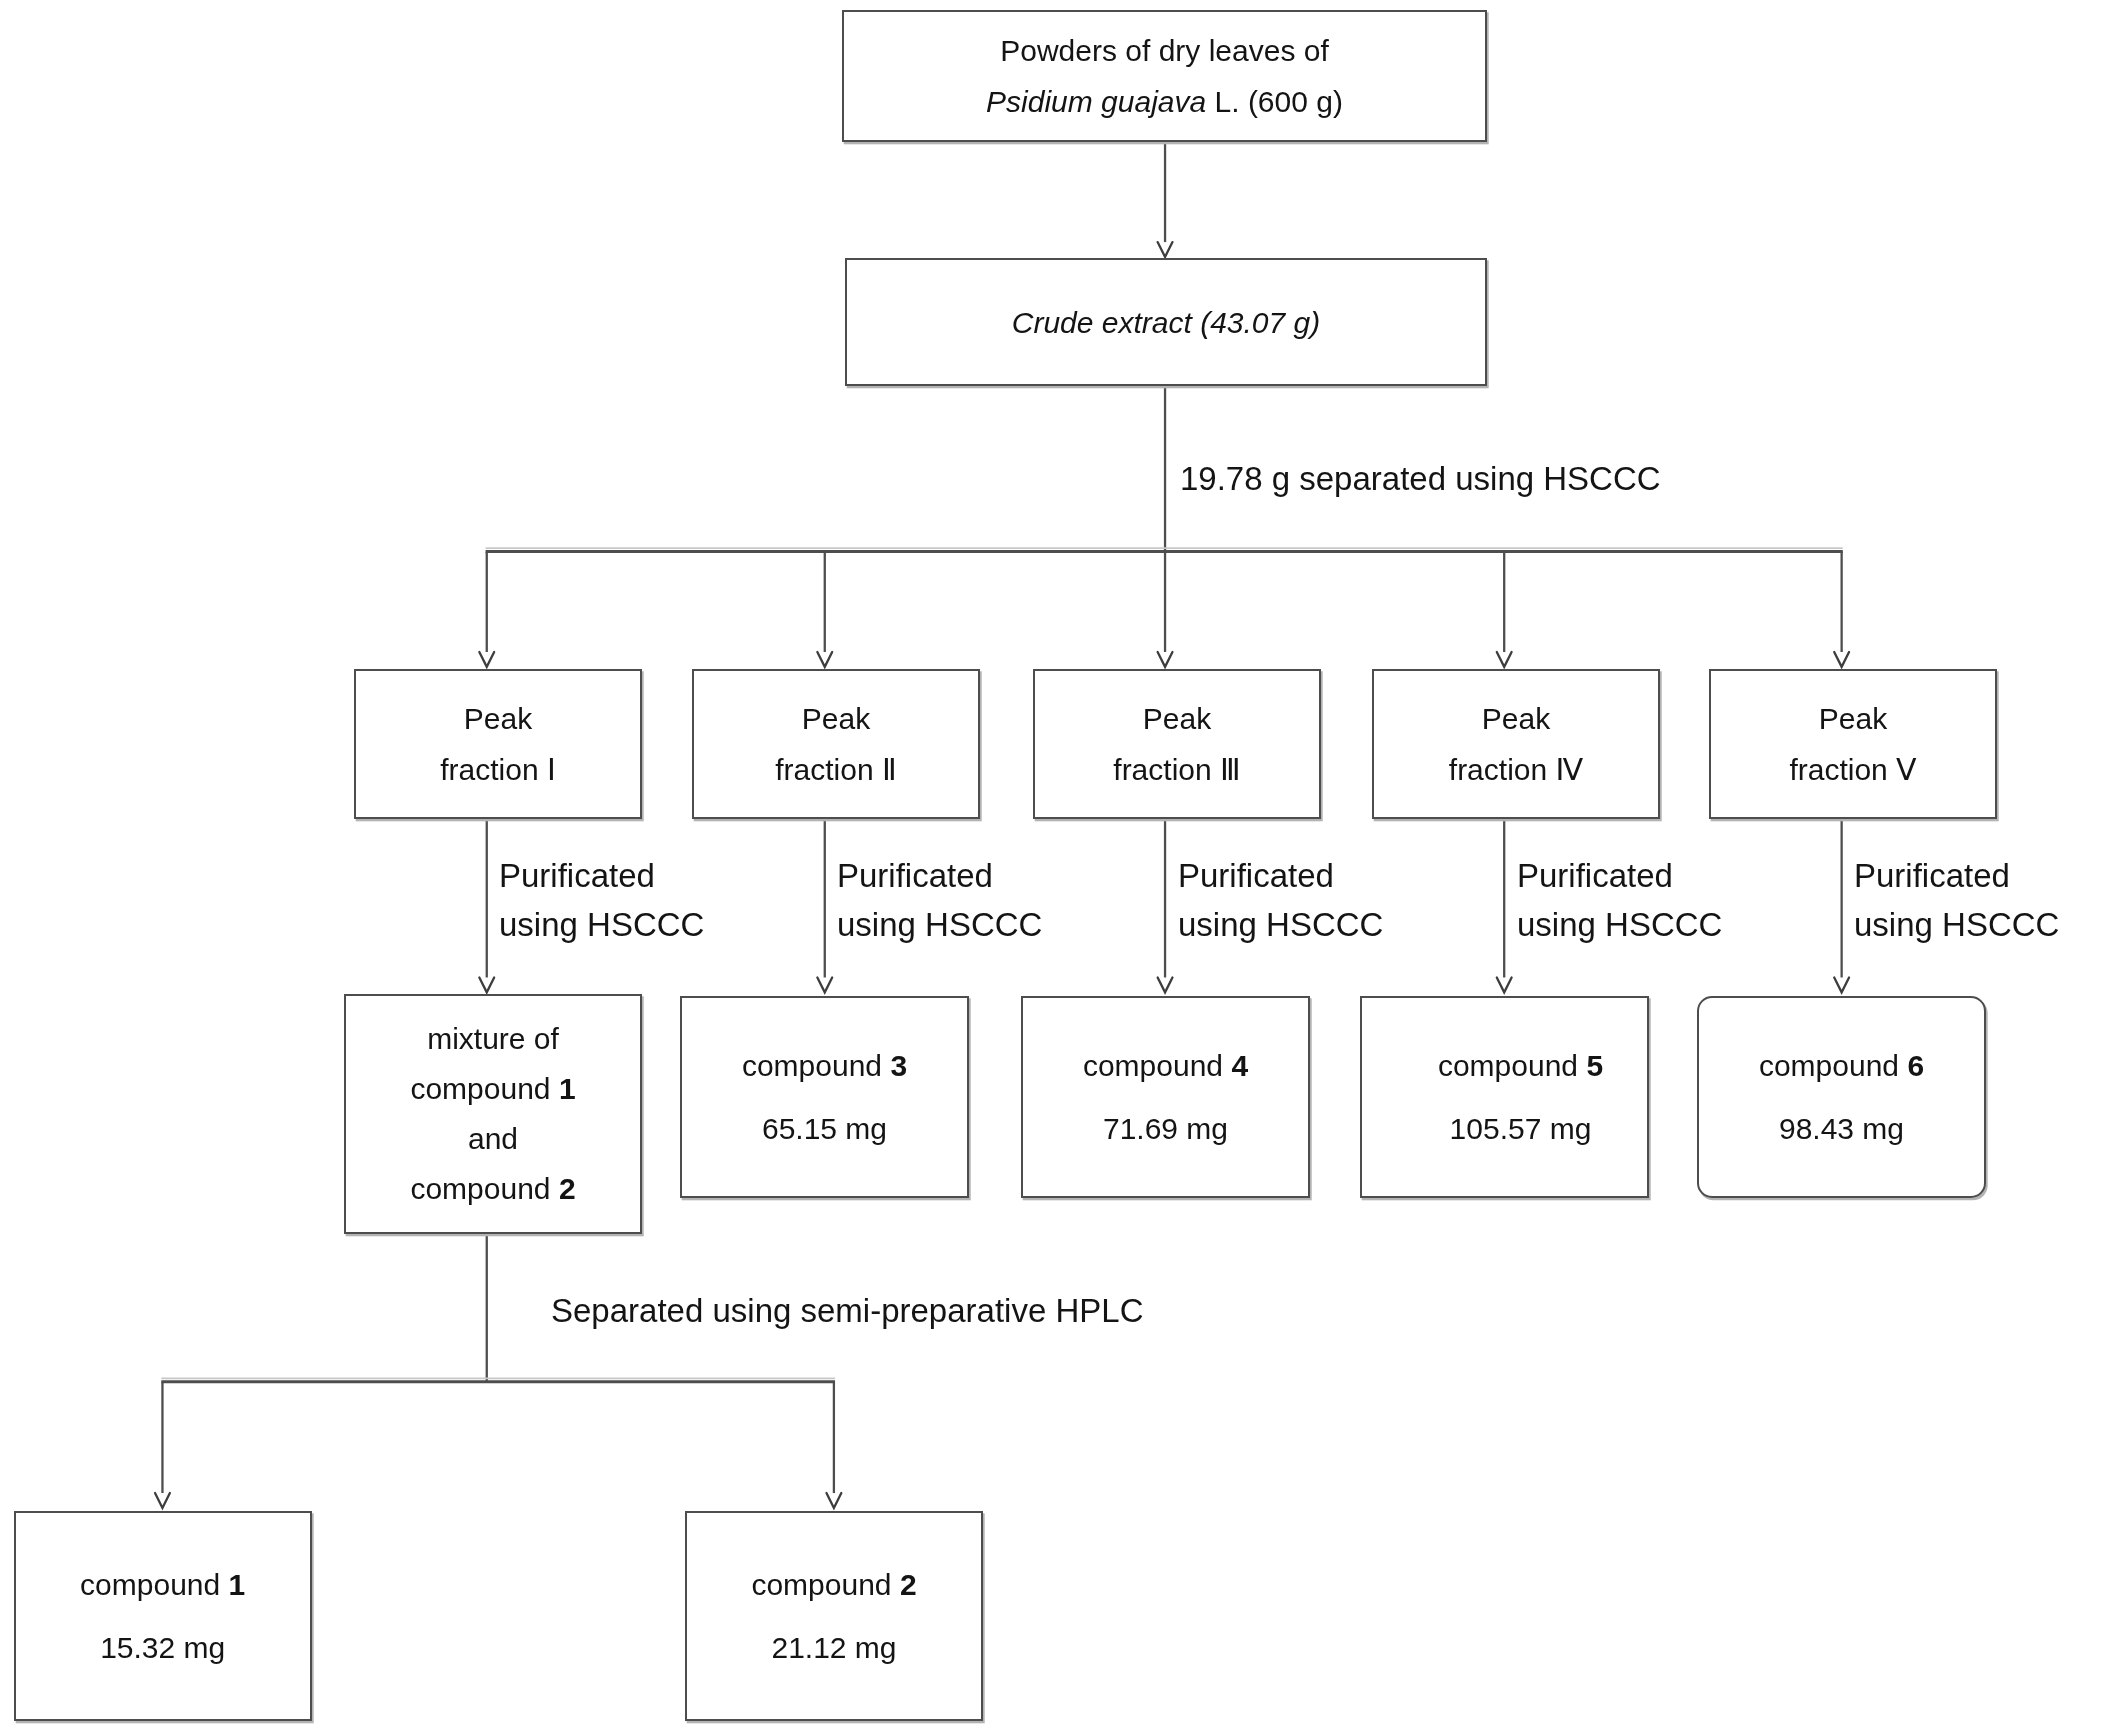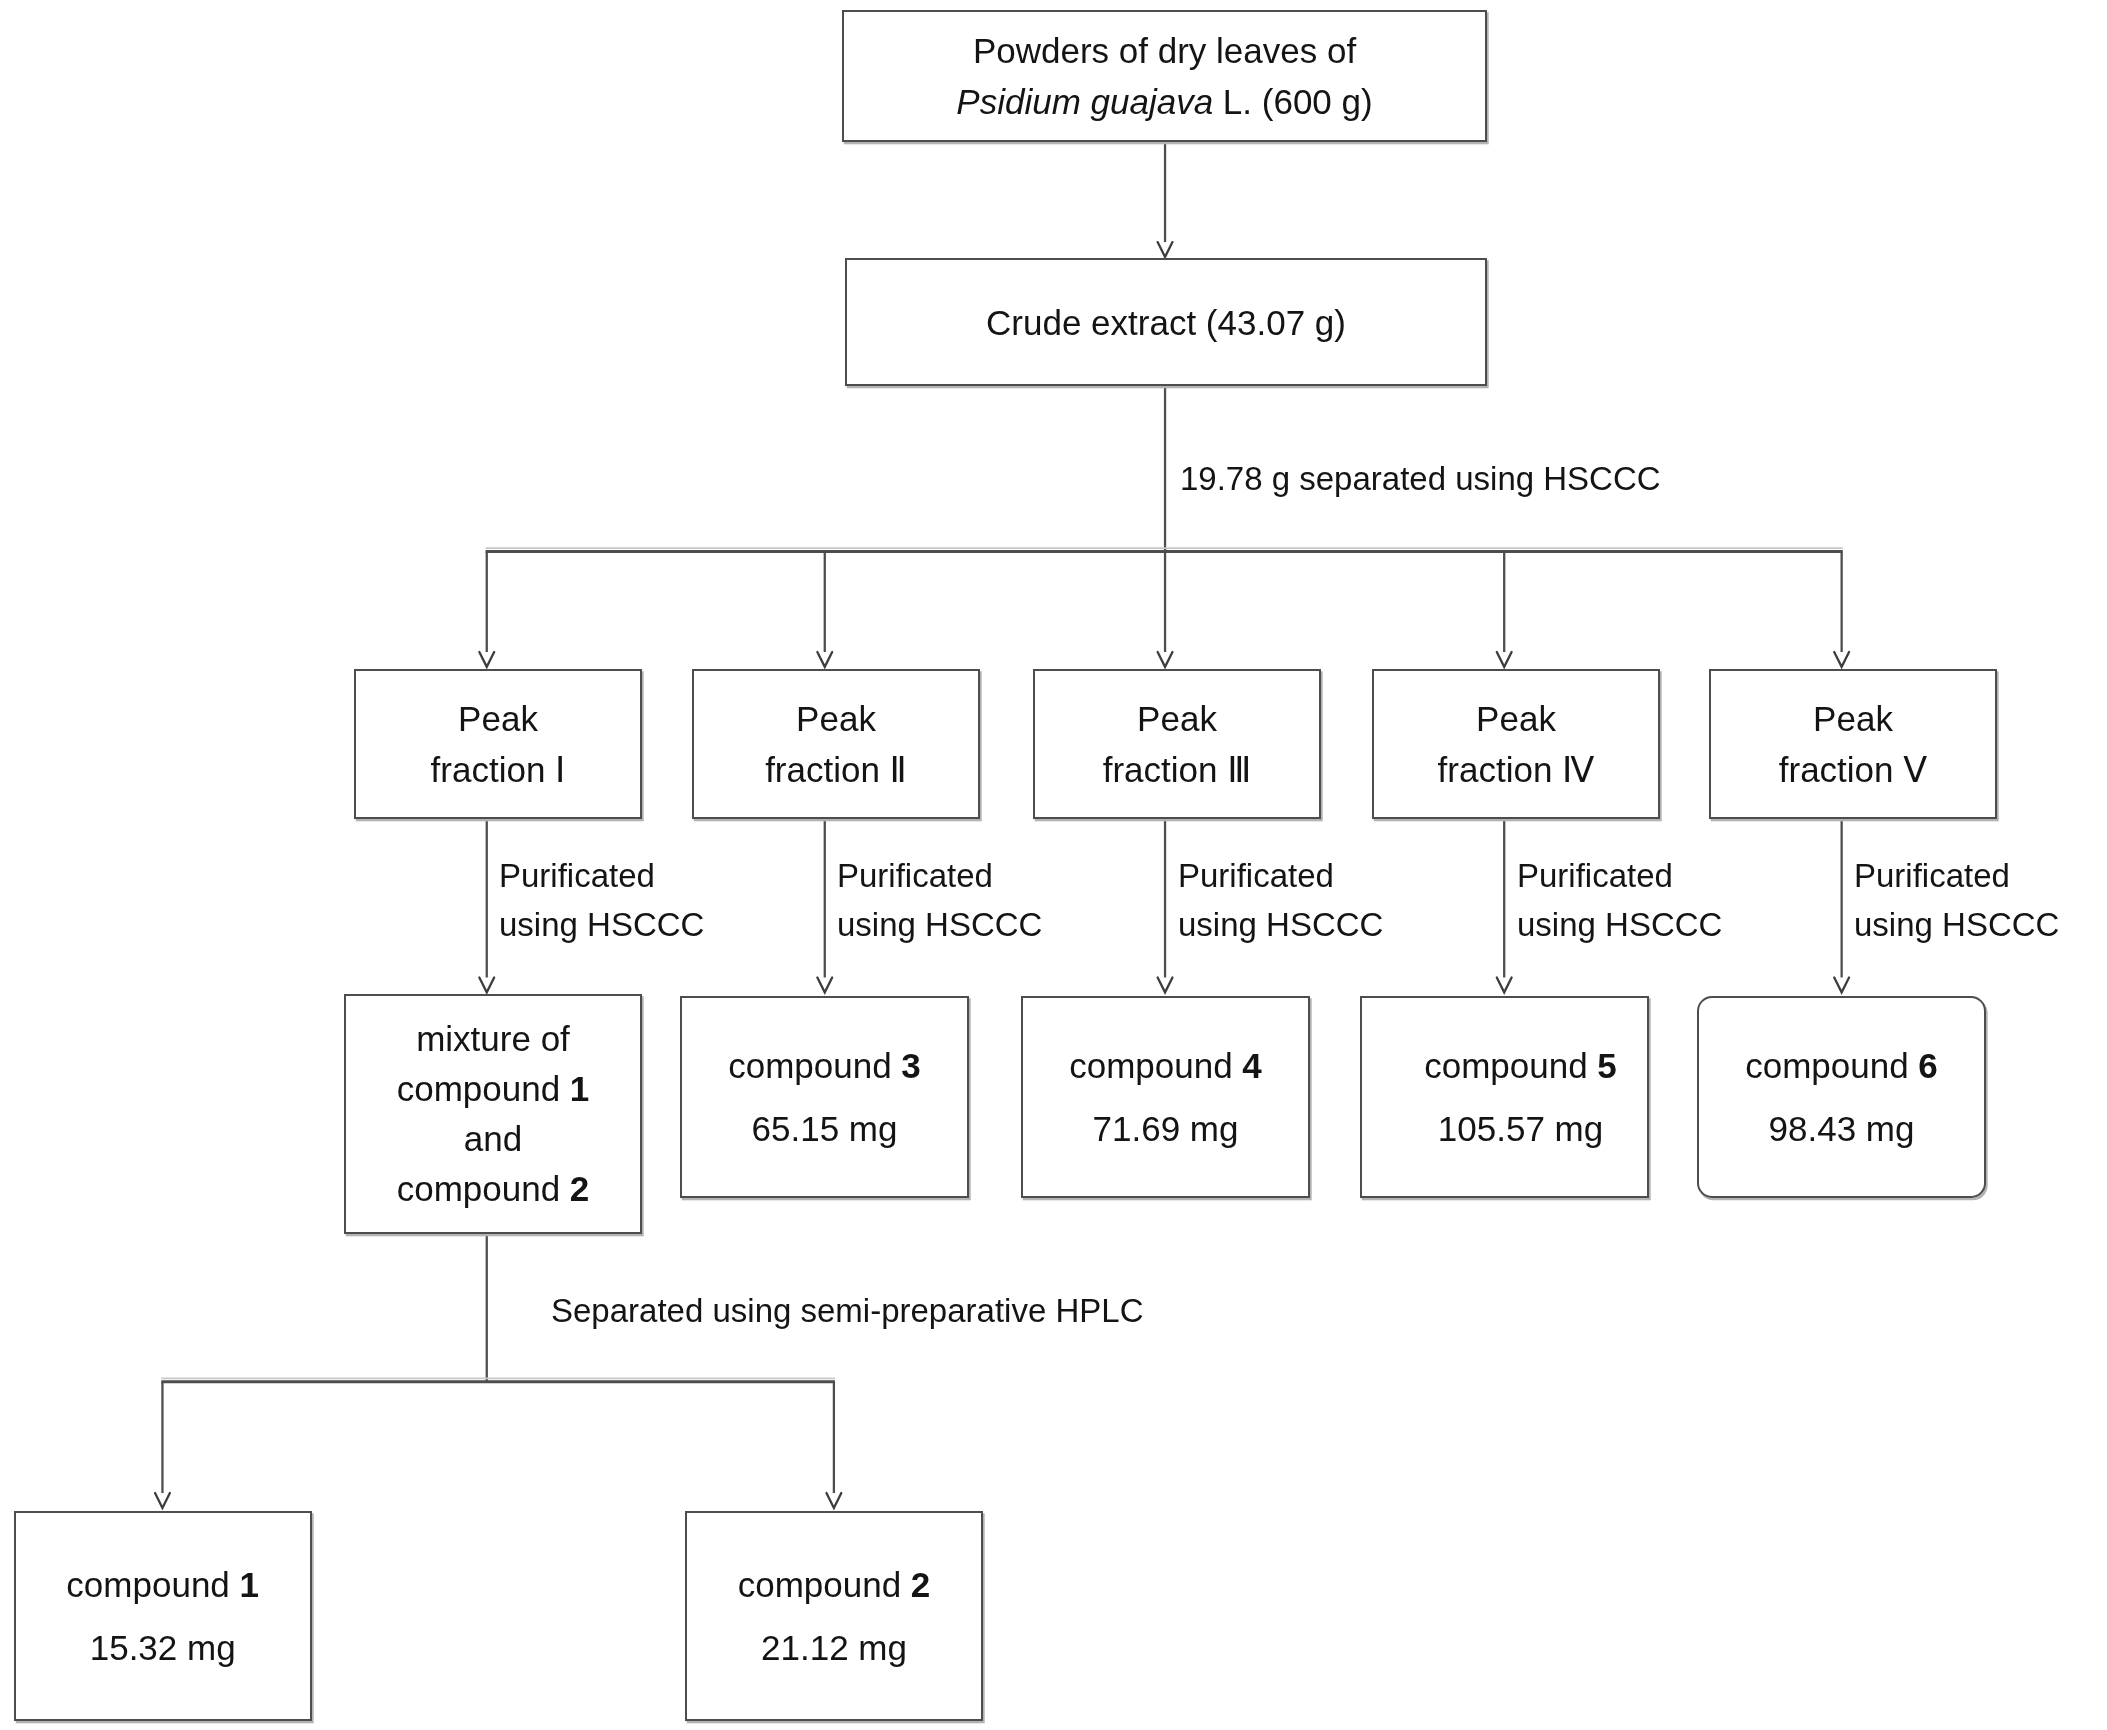--- a/index.html
+++ b/index.html
@@ -25,21 +25,21 @@
     position: absolute;
     box-sizing: border-box;
     background: #ffffff;
     border: 2.3px solid #4d4d4d;
     box-shadow: 1.7px 2.3px 0 #b3b3b3;
     display: flex;
     flex-direction: column;
     align-items: center;
     justify-content: center;
     text-align: center;
-    font-size: 35px;
+    font-size: 30px;
     line-height: 51px;
     color: #141414;
   }
   .box .amount-line { line-height: 63px; }
   .edge-label {
     position: absolute;
     font-size: 33px;
     line-height: 49px;
     white-space: nowrap;
     color: #141414;
@@ -99,21 +99,21 @@
       <polyline points="271,2615 284,2641 297,2615"></polyline>
       <polyline points="1447,2615 1460,2641 1473,2615"></polyline>
     </g>
   </svg>
 
   <div class="box" style="left:842px; top:10.3px; width:645px; height:132px;">
     <div>Powders of dry leaves of</div>
     <div><span class="it">Psidium guajava</span><span> L. (600 g)</span></div>
   </div>
 
-  <div class="box" style="left:845px; top:258px; width:642px; height:128px;">
+  <div class="box" style="left:845px; top:258px; width:642px; height:128px;font-style:italic;">
     <div>Crude extract (43.07 g)</div>
   </div>
 
   <div class="edge-label" style="left:1180px; top:454px;">19.78 g separated using HSCCC</div>
 
   <div class="box peak-box" style="left:354px;">
     <div>Peak</div>
     <div>fraction Ⅰ</div>
   </div>
   <div class="box peak-box" style="left:692px;">

